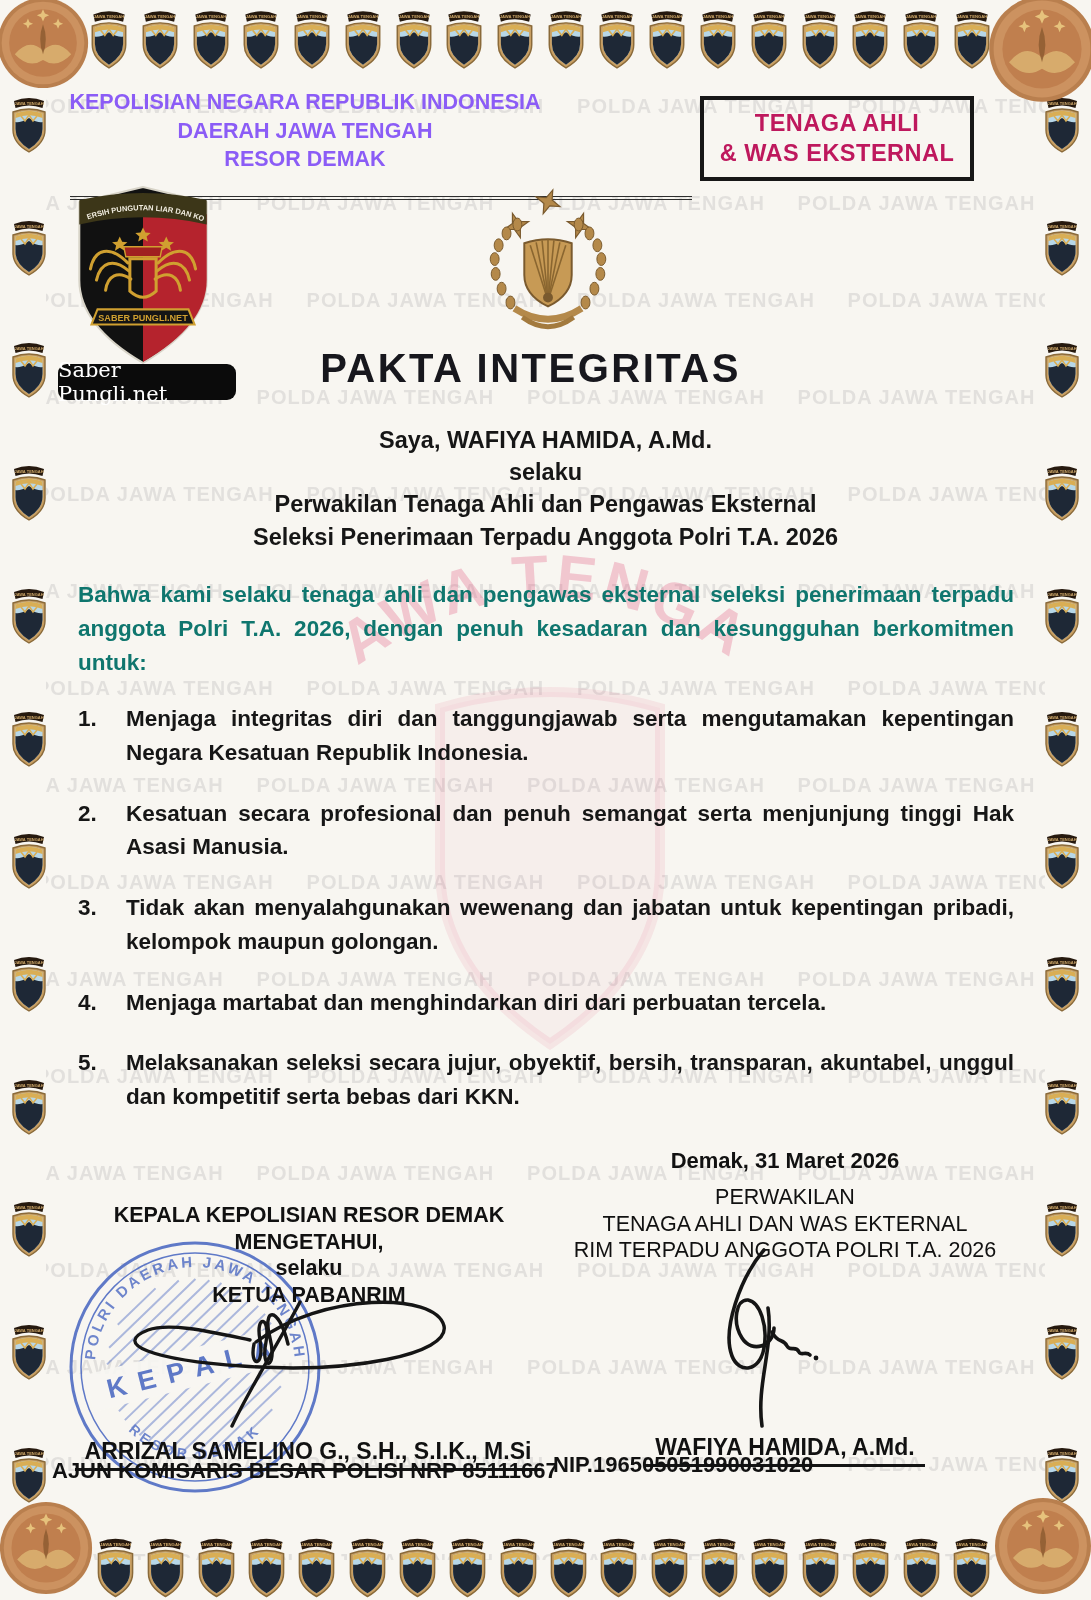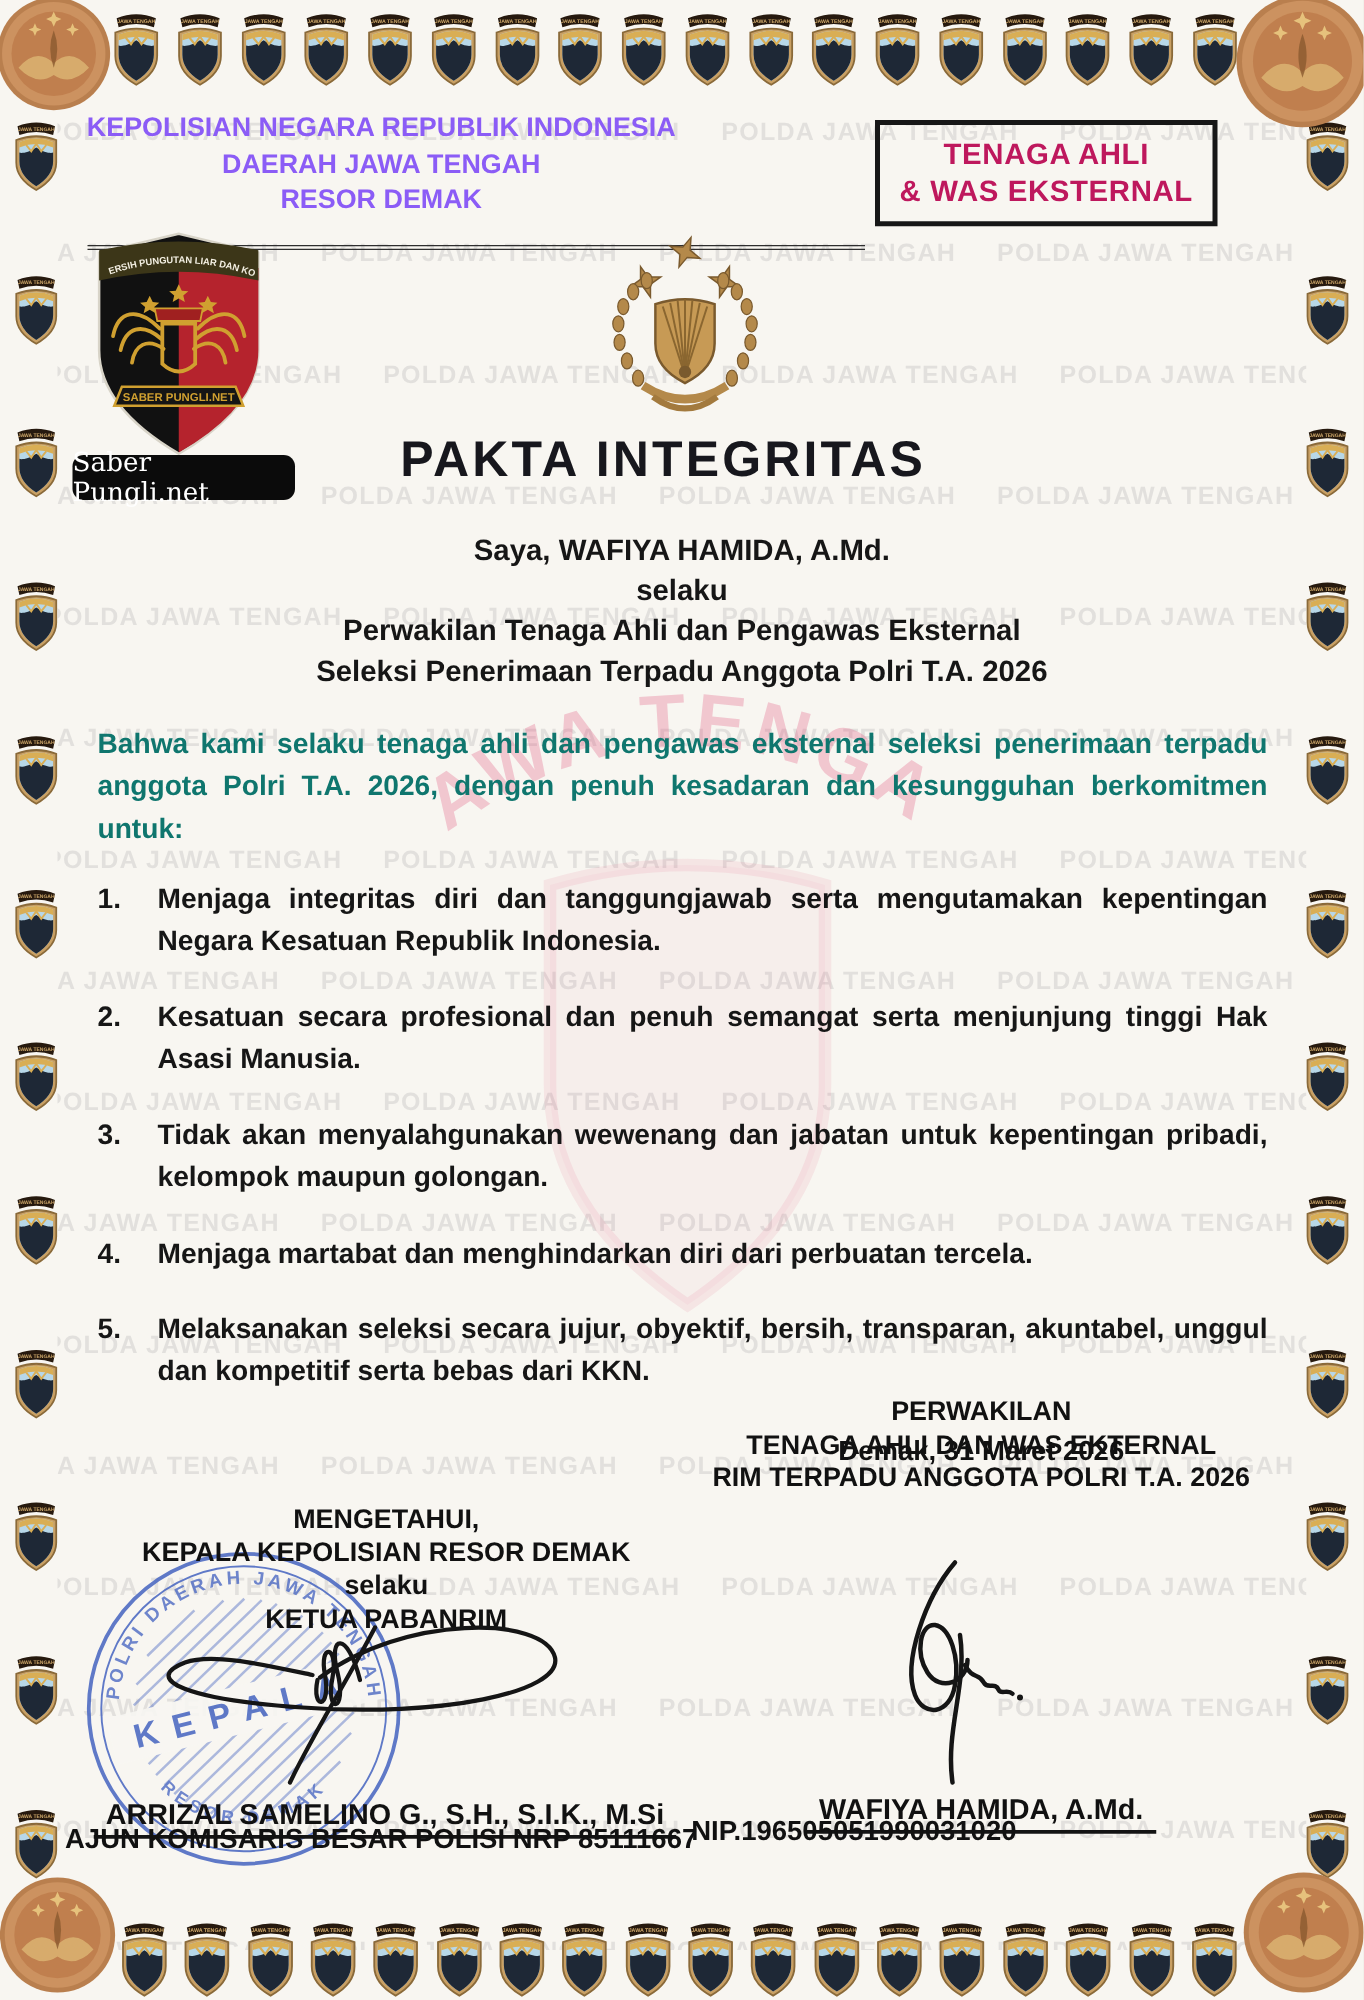--- a/index.html
+++ b/index.html
@@ -42,22 +42,22 @@
   .intro{position:absolute;top:424px;left:80px;right:80px;text-align:center;font-weight:bold;
        font-size:23.5px;line-height:1.37;color:#161616;}
   .lead{position:absolute;top:578px;left:78px;width:936px;font-weight:bold;font-size:22.5px;
        line-height:1.52;text-align:justify;color:#0f766e;}
   .list{position:absolute;top:702px;left:78px;width:936px;}
   .item{display:flex;margin-bottom:27px;font-weight:bold;font-size:22.5px;line-height:1.5;color:#161616;}
   .item .num{width:48px;flex:none;}
   .item .txt{flex:1;text-align:justify;}
   .c-date{position:absolute;top:1148px;left:560px;width:450px;text-align:center;
        font-weight:bold;font-size:22px;color:#111;}
-  .c-right{position:absolute;top:1116px;left:553px;width:464px;text-align:center;
-       font-weight:bold;font-size:21.5px;line-height:1.24;color:#111;z-index:4;}
+  .c-right{position:absolute;top:1184px;left:553px;width:464px;text-align:center;
+       font-weight:normal;font-size:21.5px;line-height:1.24;color:#111;z-index:4;}
   .c-left{position:absolute;top:1202px;left:72px;width:474px;text-align:center;
        font-weight:bold;font-size:21.5px;line-height:1.24;color:#111;z-index:4;}
   .name-row{position:absolute;text-align:center;z-index:4;}
   .nr-left{top:1422px;left:58px;width:500px;}
   .nr-right{top:1418px;left:553px;width:464px;}
   .uline{display:inline-block;border-bottom:3px solid #141414;padding:0 10px 3px;
        font-weight:bold;font-size:23px;color:#111;margin-top:16px;}
   .sub-row{position:absolute;text-align:left;font-weight:bold;font-size:22px;color:#111;z-index:4;}
   .sr-left{top:1458px;left:52px;width:512px;}
   .sr-right{top:1452px;left:553px;width:464px;}
@@ -808,22 +808,22 @@
 
     <div class="c-date">Demak, 31 Maret 2026</div>
 
     <div class="c-right">
       <div>PERWAKILAN</div>
       <div>TENAGA AHLI DAN WAS EKTERNAL</div>
       <div>RIM TERPADU ANGGOTA POLRI T.A. 2026</div>
     </div>
 
     <div class="c-left">
+      <div>KEPALA KEPOLISIAN RESOR DEMAK</div>
       <div>MENGETAHUI,</div>
-      <div>KEPALA KEPOLISIAN RESOR DEMAK</div>
       <div>selaku</div>
       <div>KETUA PABANRIM</div>
     </div>
 
     <svg class="stamp" viewBox="0 0 258 258">
       <defs>
         <path id="arcTop" d="M 29 129 A 100 100 0 0 1 229 129"></path>
         <path id="arcBot" d="M 37 129 A 92 92 0 0 0 221 129"></path>
       </defs>
       <circle cx="129" cy="129" r="124" fill="none" stroke="#4a68c2" stroke-width="3"></circle>

